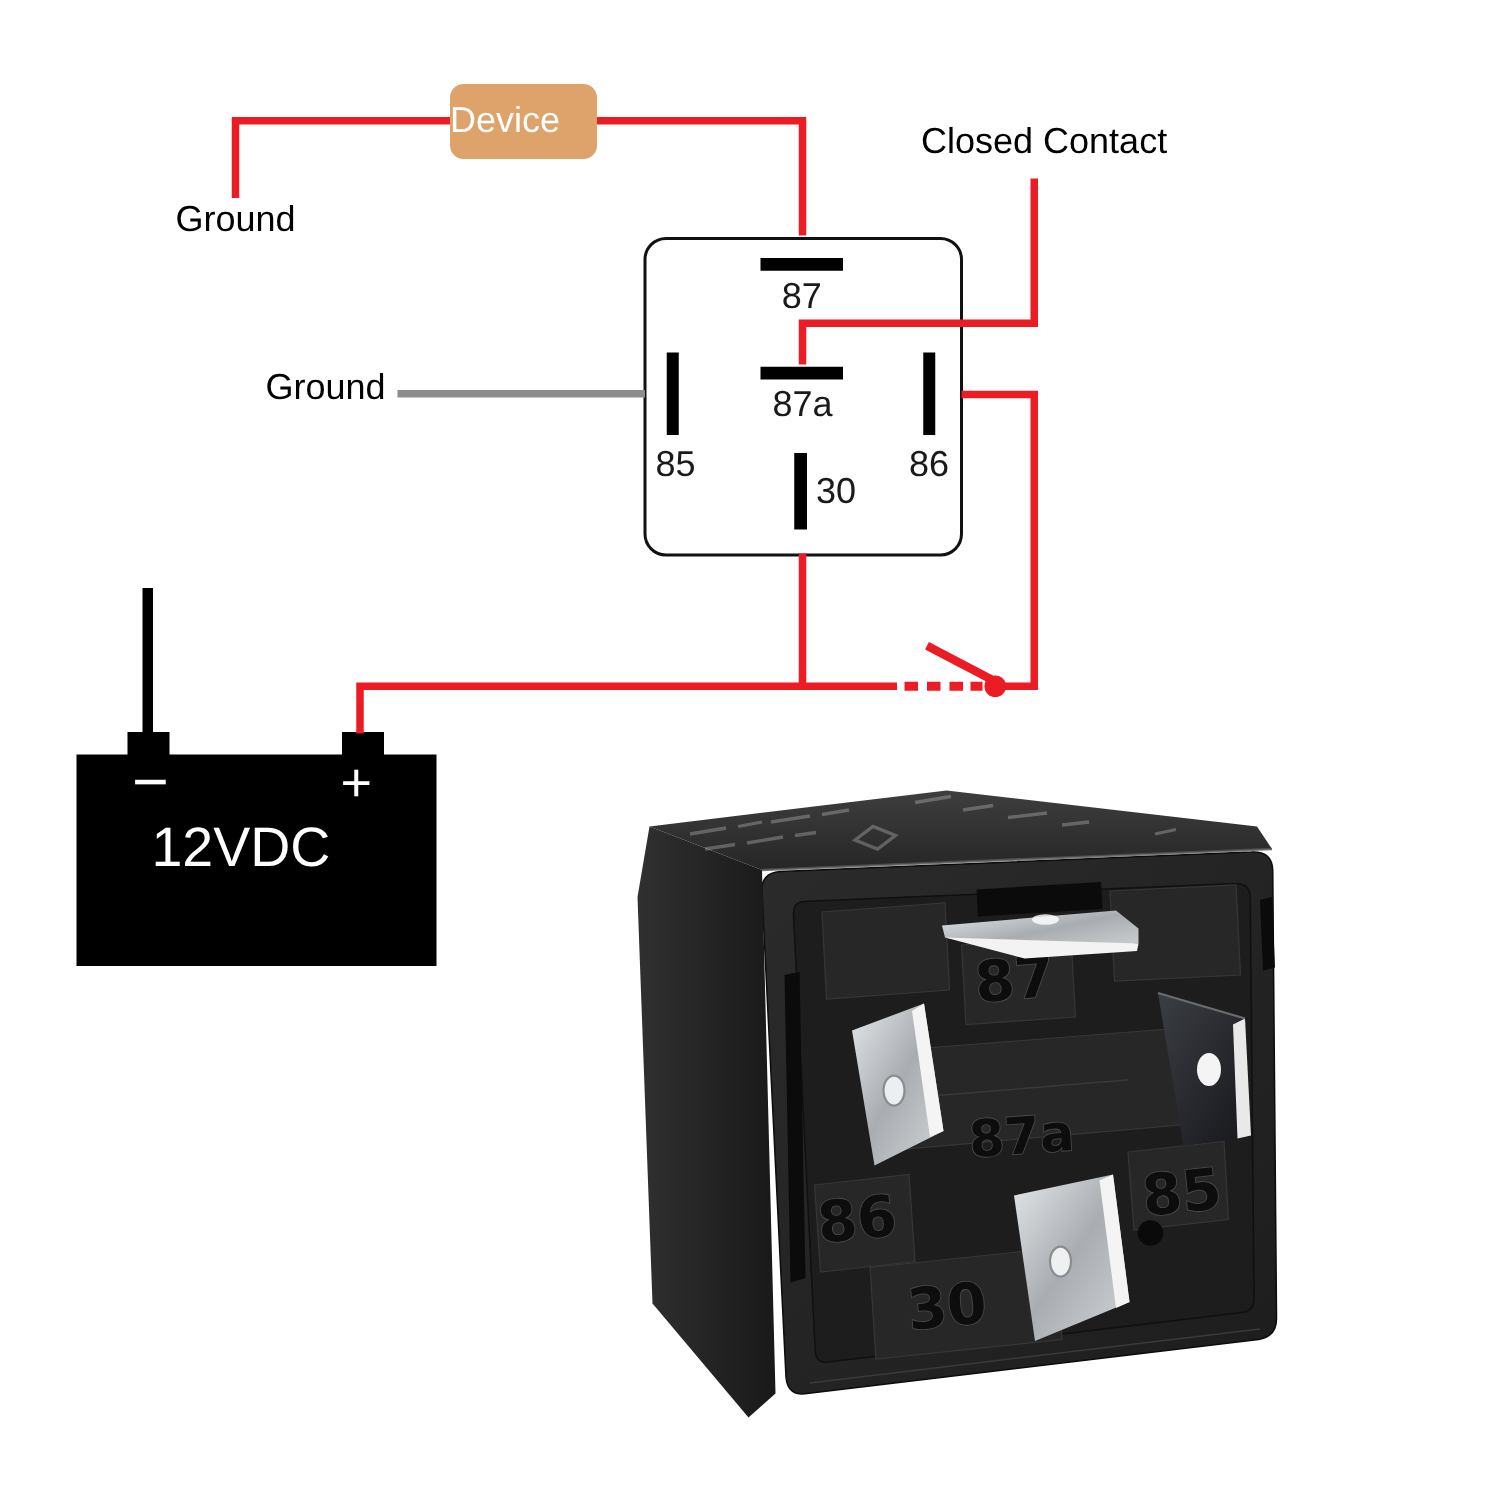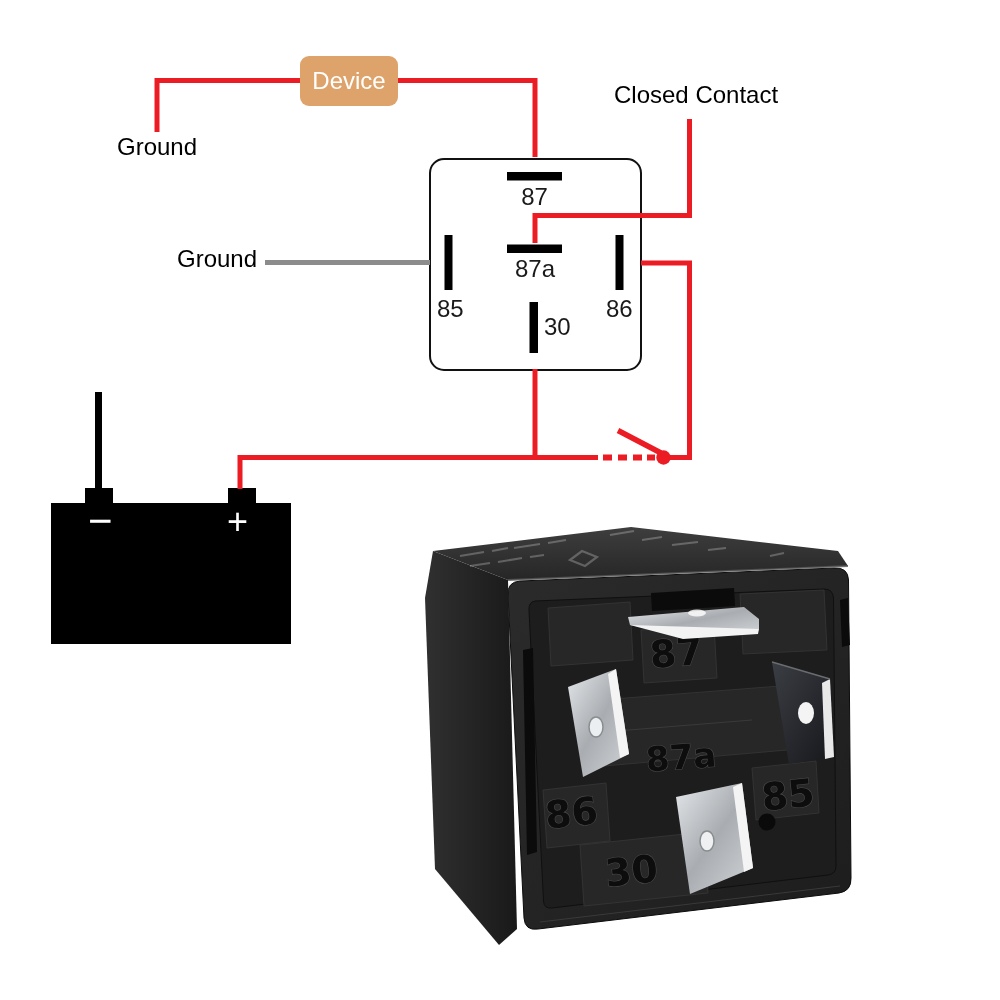--- a/index.html
+++ b/index.html
@@ -2,21 +2,21 @@
 <html><head>
 <meta charset="utf-8">
 <style>
   html,body{margin:0;padding:0;background:#fff;}
   .canvas{position:relative;width:1000px;height:1000px;background:#ffffff;overflow:hidden;
           font-family:"Liberation Sans",sans-serif;}
   .label{position:absolute;color:#000000;font-size:24px;line-height:1.1;white-space:nowrap;z-index:3;}
   .relay-box{position:absolute;left:429px;top:158px;width:213px;height:213px;box-sizing:border-box;
              background:#ffffff;border:2.5px solid #111;border-radius:15px;z-index:1;}
   .device{position:absolute;left:300px;top:56px;width:98px;height:50px;background:#DDA36B;
-          border-radius:9px;display:flex;align-items:center;justify-content:center;z-index:10;}
+          border-radius:9px;display:flex;align-items:center;justify-content:flex-start;z-index:10;}
   .device span{color:#ffffff;font-size:24px;}
   .battery{position:absolute;left:51px;top:503px;width:240px;height:141px;background:#000;z-index:1;}
   .tab{position:absolute;width:28px;height:16px;background:#000;top:488px;z-index:1;}
   .tab-neg{left:85px;} .tab-pos{left:228px;}
   .bat-sign{position:absolute;color:#fff;z-index:2;line-height:1;}
   .minus{left:88px;top:500px;font-size:42px;}
   .plus{left:227px;top:504px;font-size:36px;}
   .bat-text{position:absolute;left:101px;top:541px;color:#ffffff;font-size:37px;line-height:47px;z-index:2;}
   svg.overlay{position:absolute;left:0;top:0;z-index:5;pointer-events:none;}
   .schText{font-family:"Liberation Sans",sans-serif;font-size:24px;fill:#1a1a1a;}
@@ -29,20 +29,21 @@
 <div class="canvas">
 
   <div class="relay-box"></div>
 
   <div class="battery"></div>
   <div class="tab tab-neg"></div>
   <div class="tab tab-pos"></div>
   <div class="bat-sign minus">−</div>
   <div class="bat-sign plus">+</div>
   <div class="bat-text">
+    <div>12VDC</div>
   </div>
 
   <div class="label" style="left:117px;top:134px;">Ground</div>
   <div class="label" style="left:177px;top:246px;">Ground</div>
   <div class="label" style="left:614px;top:82px;">Closed Contact</div>
 
   <svg class="overlay" width="1000" height="1000" viewBox="0 0 1000 1000">
     <defs>
       <linearGradient id="gradTop" x1="0" y1="0" x2="0" y2="1">
         <stop offset="0" stop-color="#3e3e3e"></stop>

